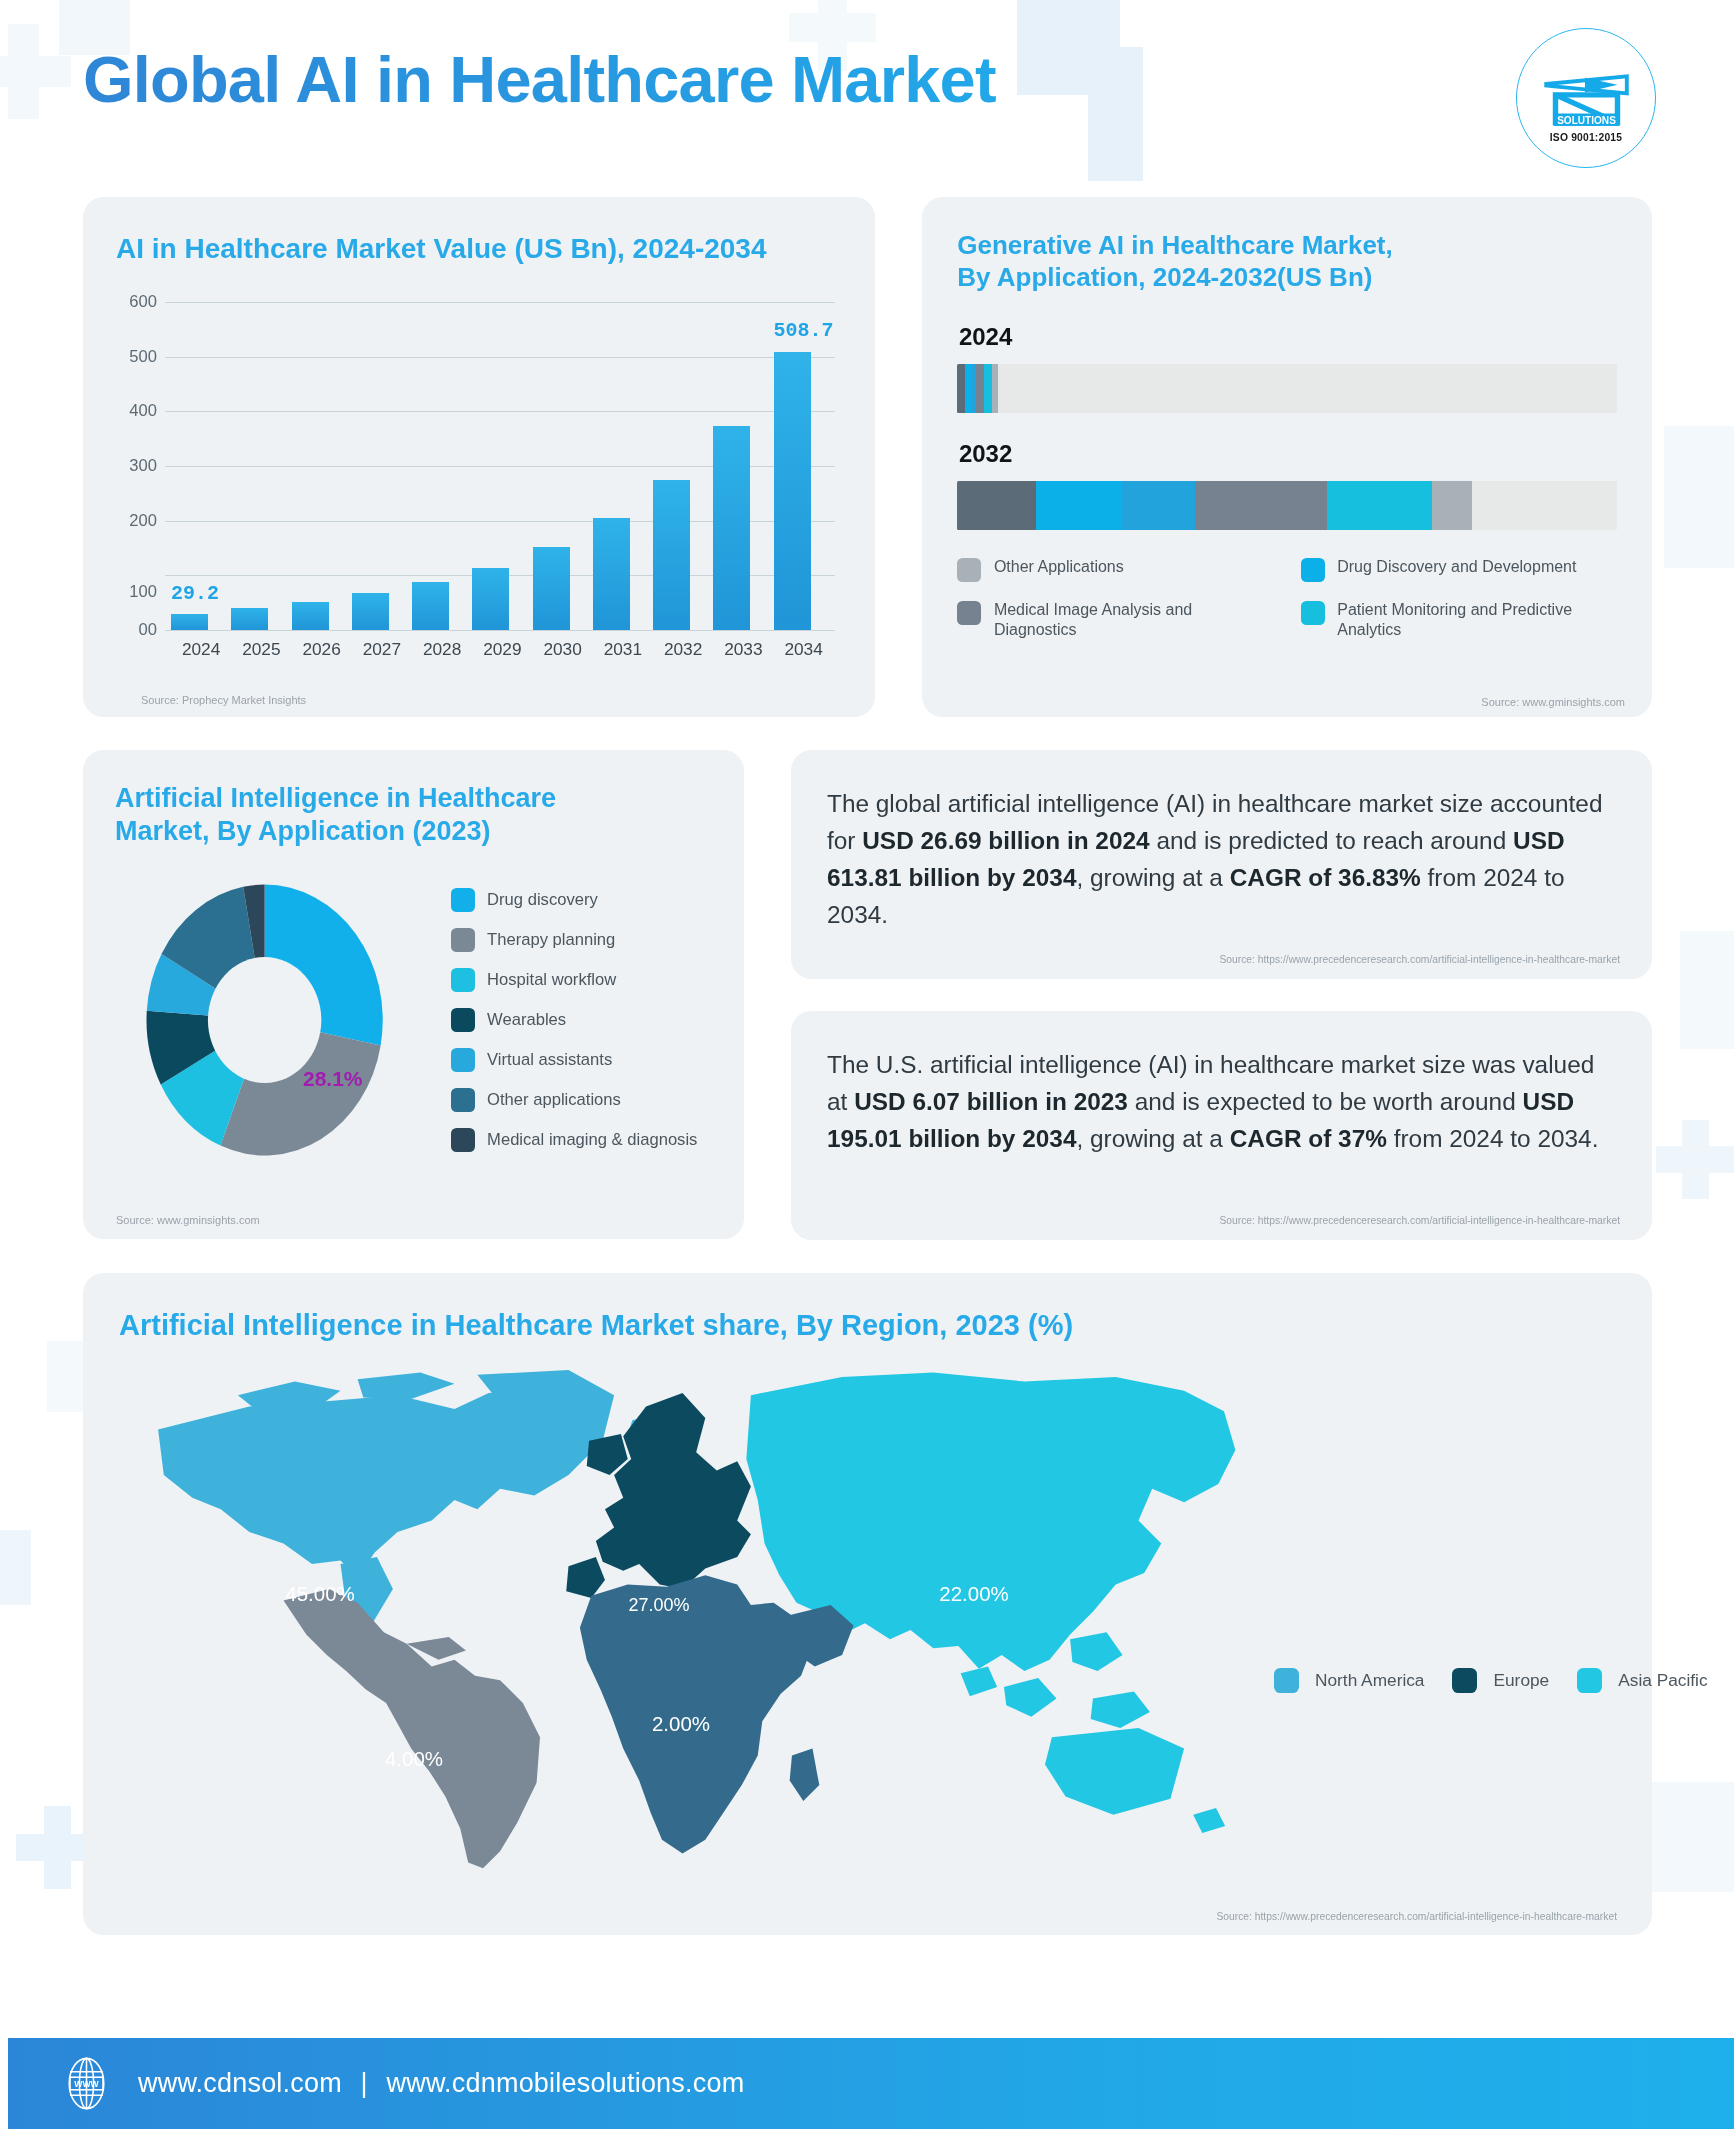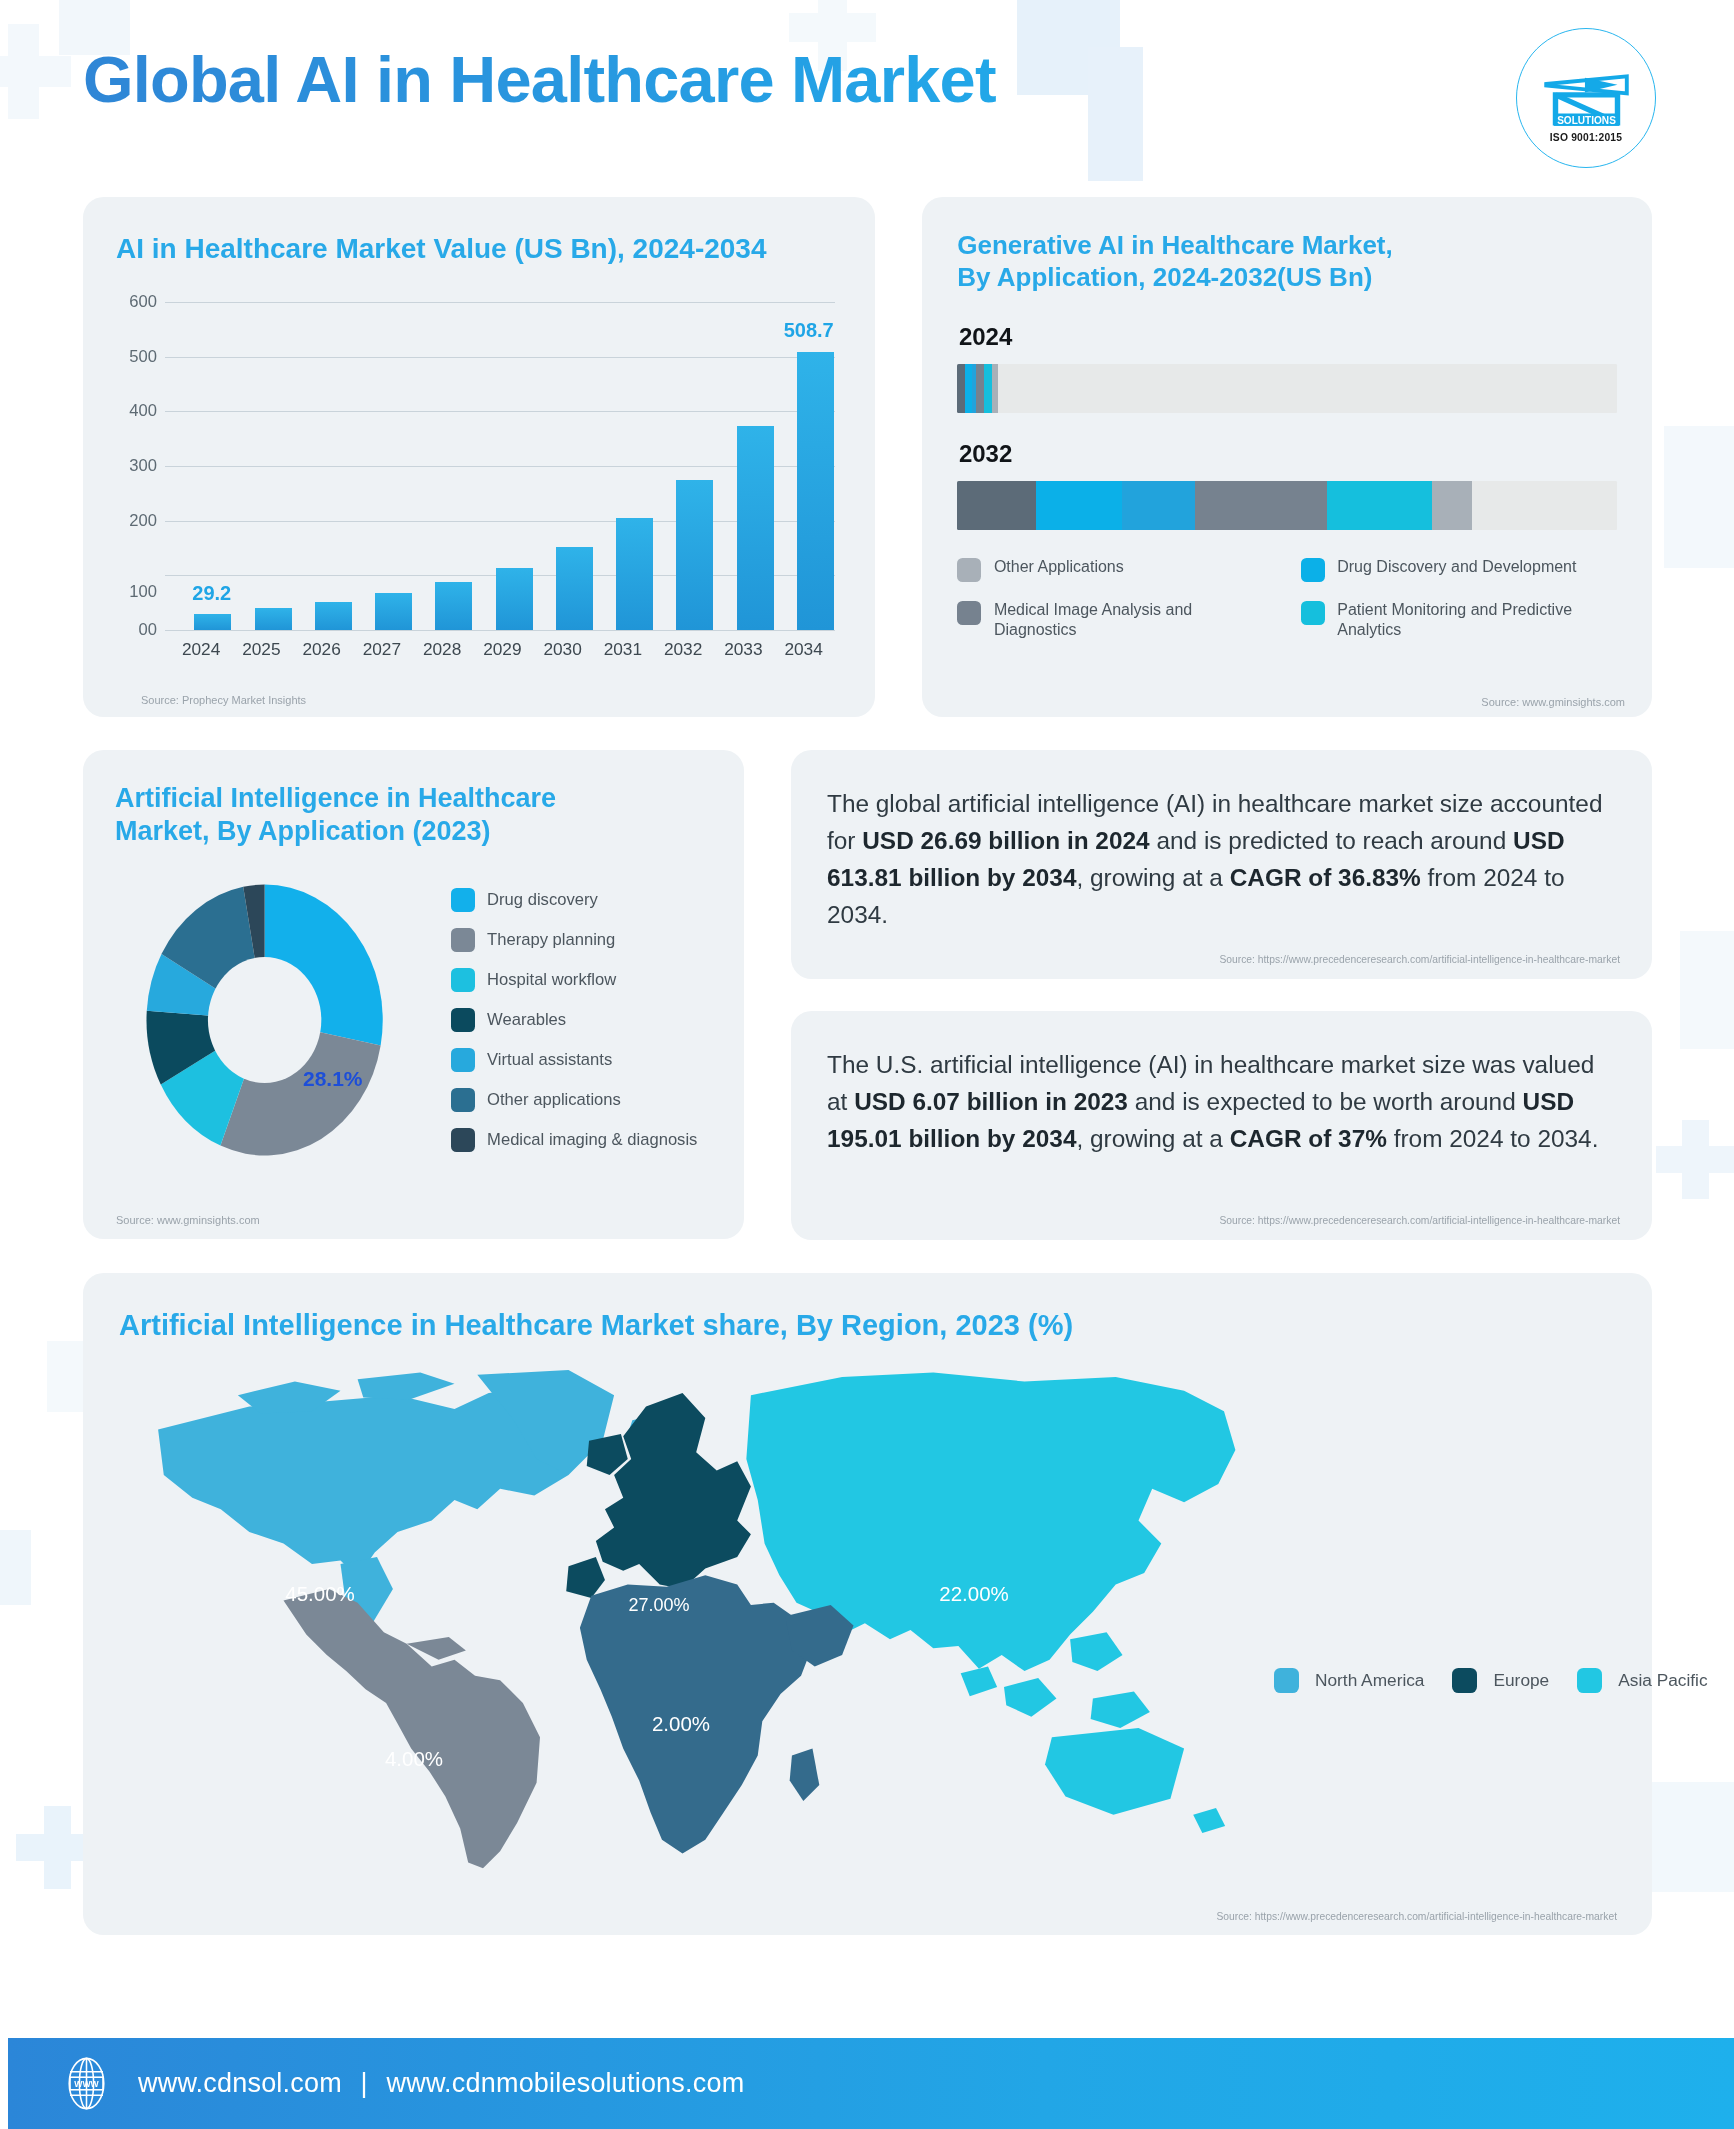--- a/index.html
+++ b/index.html
@@ -64,21 +64,21 @@
   .y-axis { position: absolute; left: 0; top: 0; bottom: 35px; width: 100%; }
   .gridrow { position: absolute; left: 49px; right: 8px; height: 0.8px; background: #c9d3da; }
   .ytick {
     position: absolute; left: 0; width: 41px; text-align: right;
     font-size: 16.6px; color: #5d6a73; transform: translateY(-50%);
   }
   .bars {
     position: absolute; left: 55px; right: 9.5px; bottom: 35px; top: 0;
     display: flex; align-items: flex-end; justify-content: space-between;
   }
-  .bar-col { width: 71px; display: flex; flex-direction: column; align-items: flex-end; justify-content: flex-end; height: 100%; position: relative; }
+  .bar-col { width: 71px; display: flex; flex-direction: column; align-items: flex-start; justify-content: flex-end; height: 100%; position: relative; font-family: Liberation Mono, monospace; }
   .bar {
     width: 37px; background: linear-gradient(180deg,#2fb3e9 0%, #2196d8 100%);
   }
   .bar-val {
     position: absolute; font-size: 20px; font-weight: 800; color: #1fa5e6; white-space: nowrap;
   }
   .x-labels {
     position: absolute; left: 55px; right: 9.5px; bottom: 0; height: 32px;
     display: flex; justify-content: space-between; align-items: center;
   }
@@ -99,21 +99,21 @@
   .lg-sw { width: 24px; height: 24px; border-radius: 5.5px; flex: 0 0 24px; margin-top: 1.6px; }
   .lg-tx { font-size: 16px; color: #4c565e; line-height: 1.28; }
   #gen-card .src { right: 27px; bottom: 9.5px; font-size: 11px; }
 
   
   #donut-card { width: 678px; height: 489px; padding: 32px 30px 0 32px; }
   #donut-card .card-title { font-size: 27px; }
   .donut-area { display: flex; align-items: center; margin-top: 22px; }
   .donut-wrap { position: relative; width: 315px; height: 300px; }
   .donut-pct {
-    position: absolute; left: 188px; top: 197px; font-size: 21px; font-weight: 700; color: #1d4ed8;
+    position: absolute; left: 188px; top: 197px; font-size: 21px; font-weight: 700; color: #a21caf;
   }
   .donut-legend { margin-left: 20.5px; display: flex; flex-direction: column; gap: 16px; }
   .dl-item { display: flex; align-items: center; gap: 12.6px; }
   .dl-sw { width: 24px; height: 24px; border-radius: 5.5px; flex: 0 0 24px; }
   .dl-tx { font-size: 16.6px; color: #4c565e; white-space: nowrap; }
   #donut-card .src { left: 33px; bottom: 12.6px; font-size: 11px; }
 
   
   .stat-col { display: flex; flex-direction: column; gap: 32px; }
   .stat-card { width: 861px; height: 229px; padding: 35px 39px 0 36px; }

